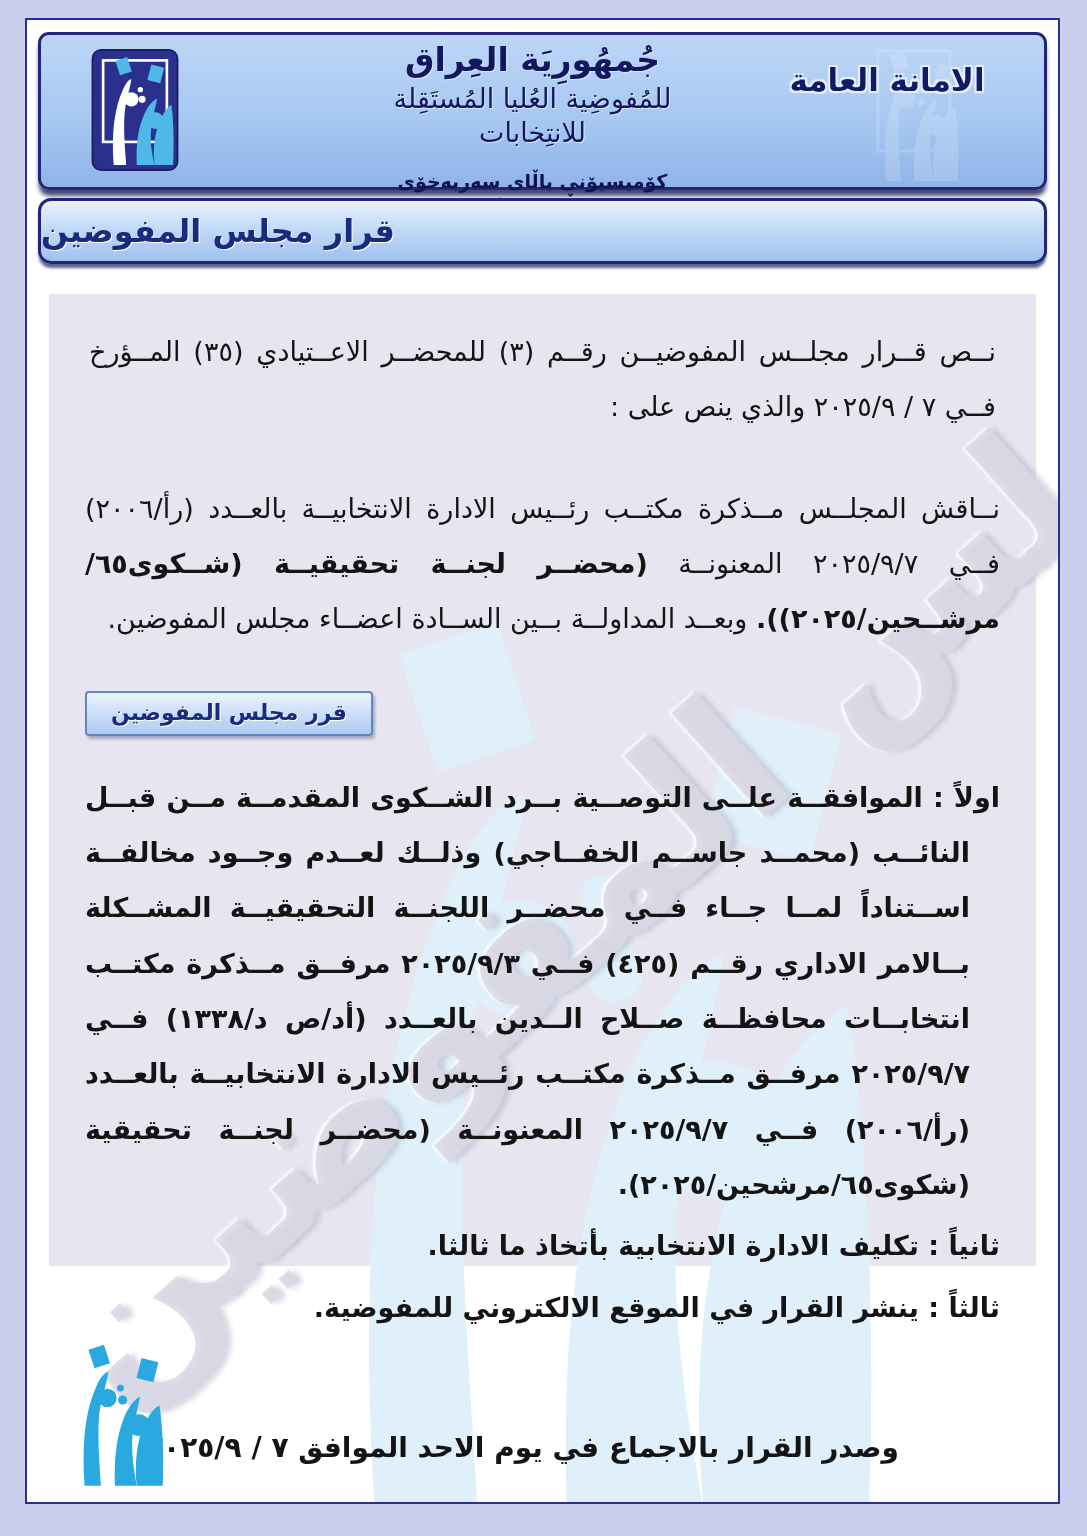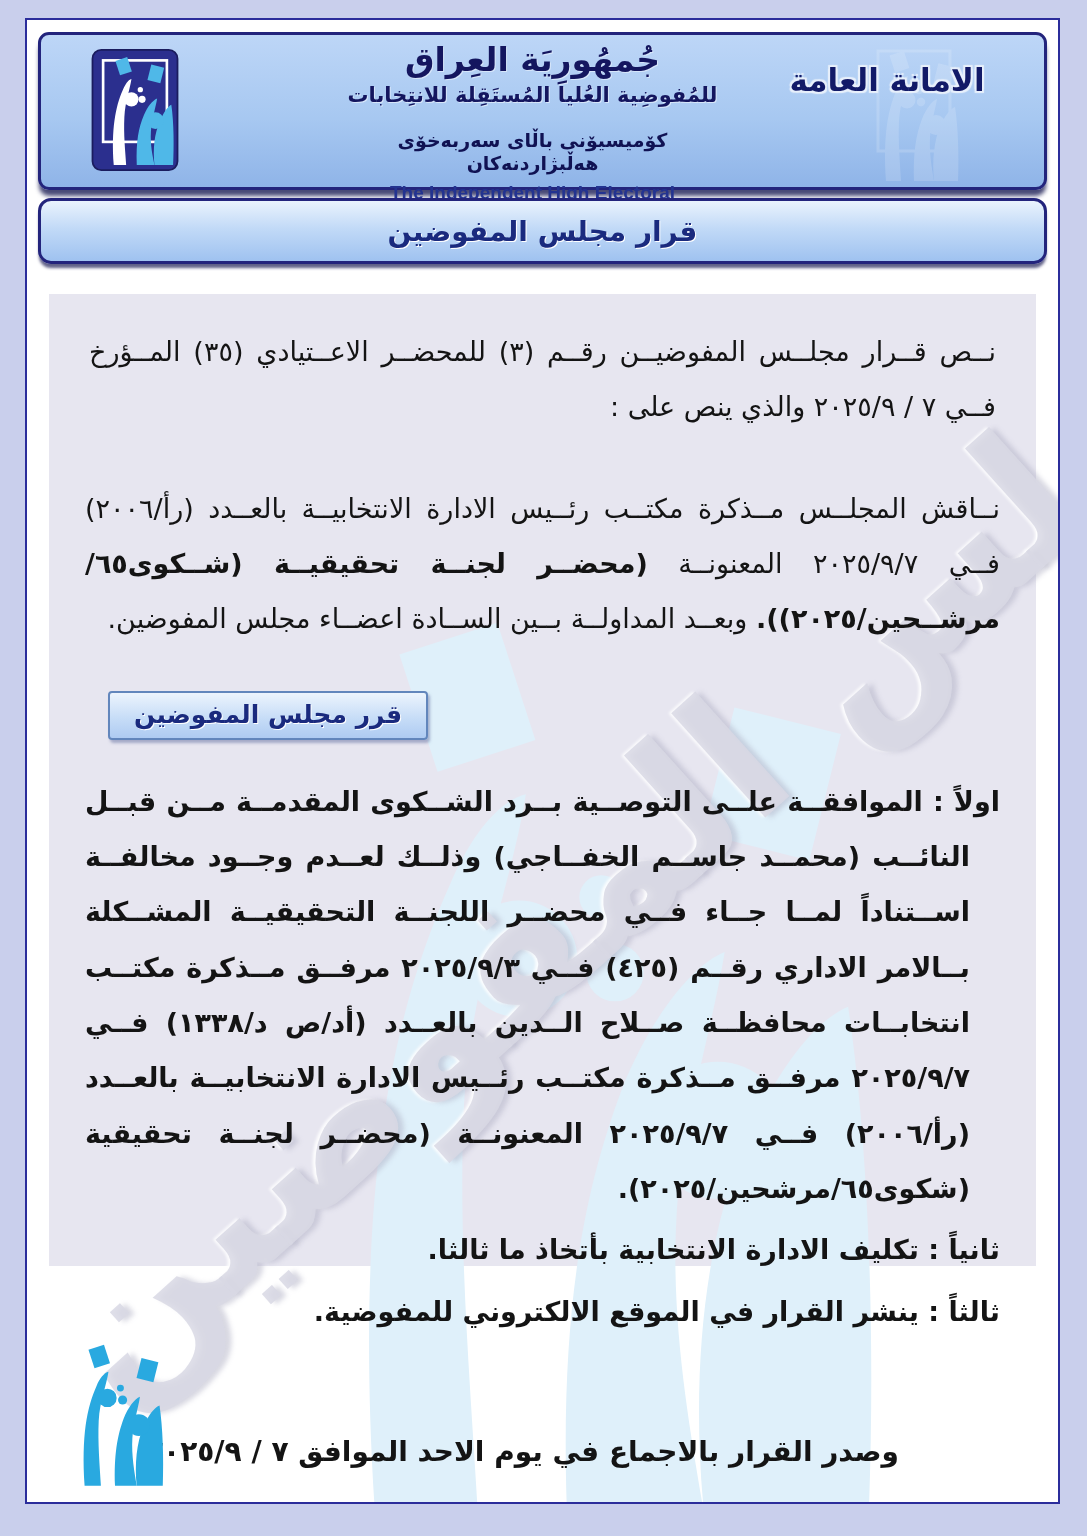--- a/index.html
+++ b/index.html
@@ -19,38 +19,38 @@
     border:3px solid #23247C;border-radius:11px;
     background:linear-gradient(180deg,#BDD6F7 0%,#A7C8F1 55%,#8FB4E8 100%);
     box-shadow:0 7px 4px -1px rgba(28,30,85,0.8);
   }
   .logo-wrap{position:absolute;left:48px;top:13px;width:92px;height:124px;}
   .hdr-center{
     position:absolute;left:300px;right:320px;top:4px;text-align:center;
     color:#14165F;line-height:1.25;
   }
   .hdr-ar1{font-size:33px;font-weight:bold;text-shadow:1px 1px 0 #d7e6fa;}
-  .hdr-ar2{font-size:21px;font-weight:bold;margin-top:2px;text-shadow:1px 1px 0 #d7e6fa;}
+  .hdr-ar2{font-size:27px;font-weight:normal;margin-top:2px;text-shadow:1px 1px 0 #d7e6fa;}
   .hdr-ku{font-size:19px;font-weight:bold;margin-top:20px;color:#101253;}
   .hdr-en{font-size:19px;font-weight:bold;margin-top:5px;color:#233390;
           font-family:"Liberation Sans",sans-serif;}
   .hdr-right{
     position:absolute;right:7px;top:14px;width:300px;text-align:center;
     font-weight:bold;font-size:31px;color:#121A68;line-height:2.0;
     text-shadow:2px 2px 1px #e8f0fb,-2px -2px 1px #e8f0fb,2px -2px 1px #e8f0fb,-2px 2px 1px #e8f0fb;
   }
   .hdr-ghost{position:absolute;right:55px;top:8px;width:150px;height:140px;opacity:0.16;}
   
   .title-box{
     position:absolute;left:11px;right:11px;top:178px;height:60px;
     border:3px solid #23247C;border-radius:13px;
     background:linear-gradient(180deg,#EAF3FD 0%,#C2DAF7 45%,#9FC2F0 100%);
     box-shadow:0 5px 3px -1px rgba(28,30,85,0.7);
-    display:flex;align-items:center;justify-content:center;
-    font-size:28px;font-weight:bold;color:#1A2A7E;
+    display:flex;align-items:center;
+    font-size:32px;font-weight:bold;color:#1A2A7E;
     text-shadow:1px 1px 0 #ffffff;
   }
   
   .body-area{position:absolute;left:0;right:0;top:248px;bottom:0;}
   .text-panel{
     position:absolute;left:22px;right:22px;top:26px;height:972px;
     background:#E7E6F0;z-index:0;
   }
   .wm-figure{position:absolute;left:60px;top:300px;width:960px;height:960px;z-index:1;}
   .wm-text{
@@ -63,24 +63,24 @@
   .content{
     position:absolute;left:0;right:0;top:0;z-index:2;
     direction:rtl;padding:52px 58px 0 58px;
     color:#141414;font-size:27px;
   }
   .p-intro{margin:4px;text-align:justify;line-height:2.05;}
   .p-disc{margin:46px 0 0;text-align:justify;line-height:2.05;}
   .bold{font-weight:bold;}
   .badge-row{margin:44px 0 0;text-align:left;direction:ltr;}
   .decision-badge{
-    display:inline-block;margin-left:23px;
+    display:inline-block;margin-left:0;
     border:2px solid #6286BC;border-radius:4px;padding:7px 24px 9px;
     background:linear-gradient(180deg,#ECF4FD 0%,#C7DDF7 55%,#AECBF2 100%);
-    font-size:25px;font-weight:bold;color:#1A2A7E;
+    font-size:22px;font-weight:bold;color:#1A2A7E;
     box-shadow:2px 3px 3px rgba(110,120,165,0.55);
     text-shadow:1px 1px 0 #ffffff;
   }
   .items{margin-top:34px;}
   .item{
     margin:0 0 6px;font-weight:bold;text-align:justify;line-height:2.05;
     padding-right:30px;text-indent:-30px;
   }
   .p-closing{
     margin:96px 40px 0 0;text-align:center;font-weight:bold;font-size:28px;

